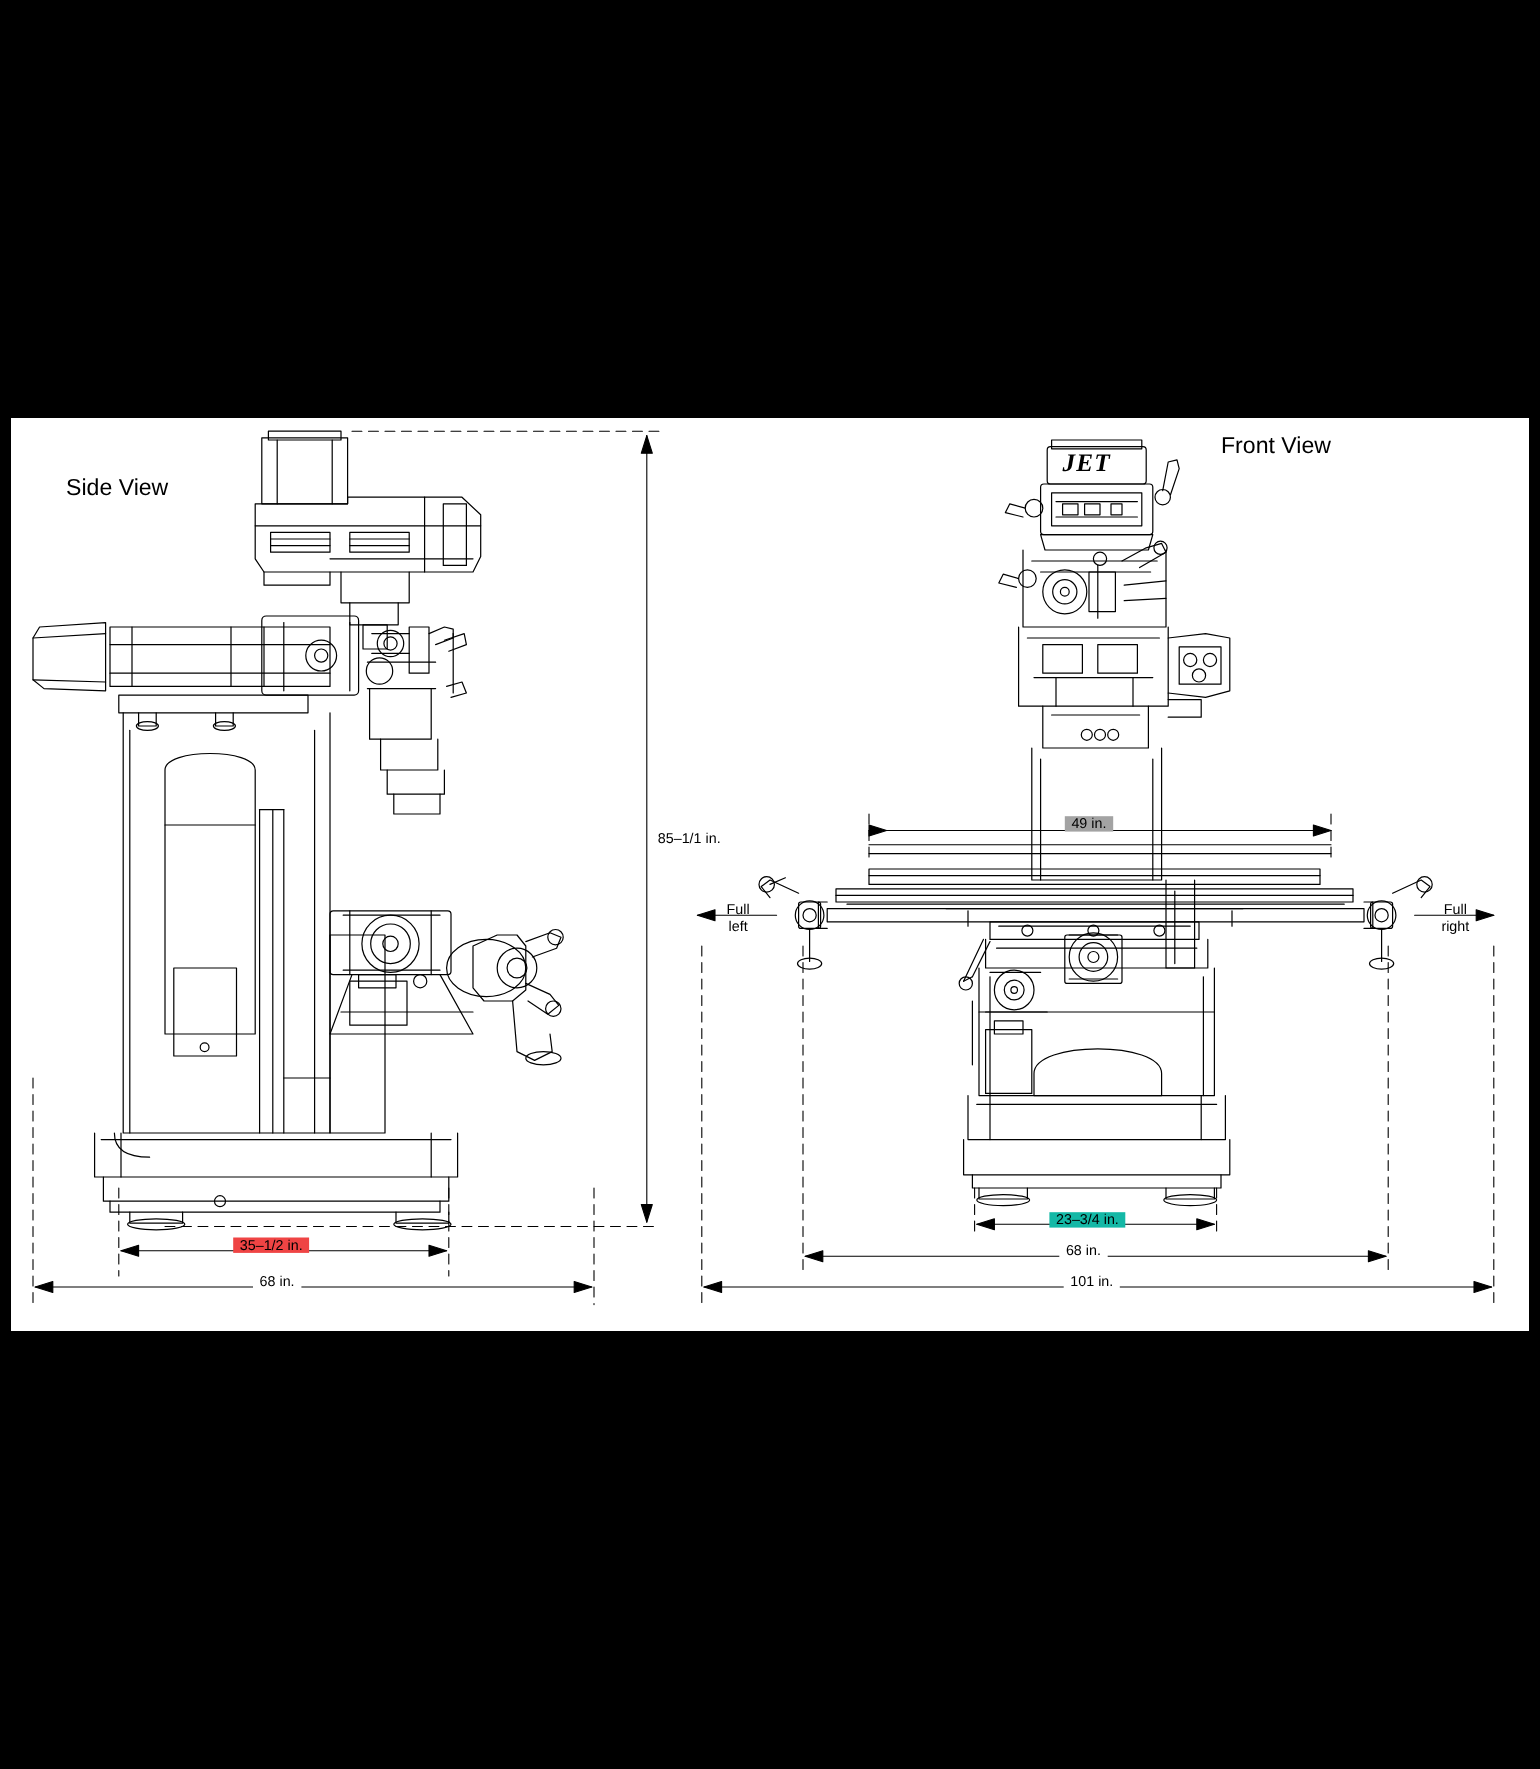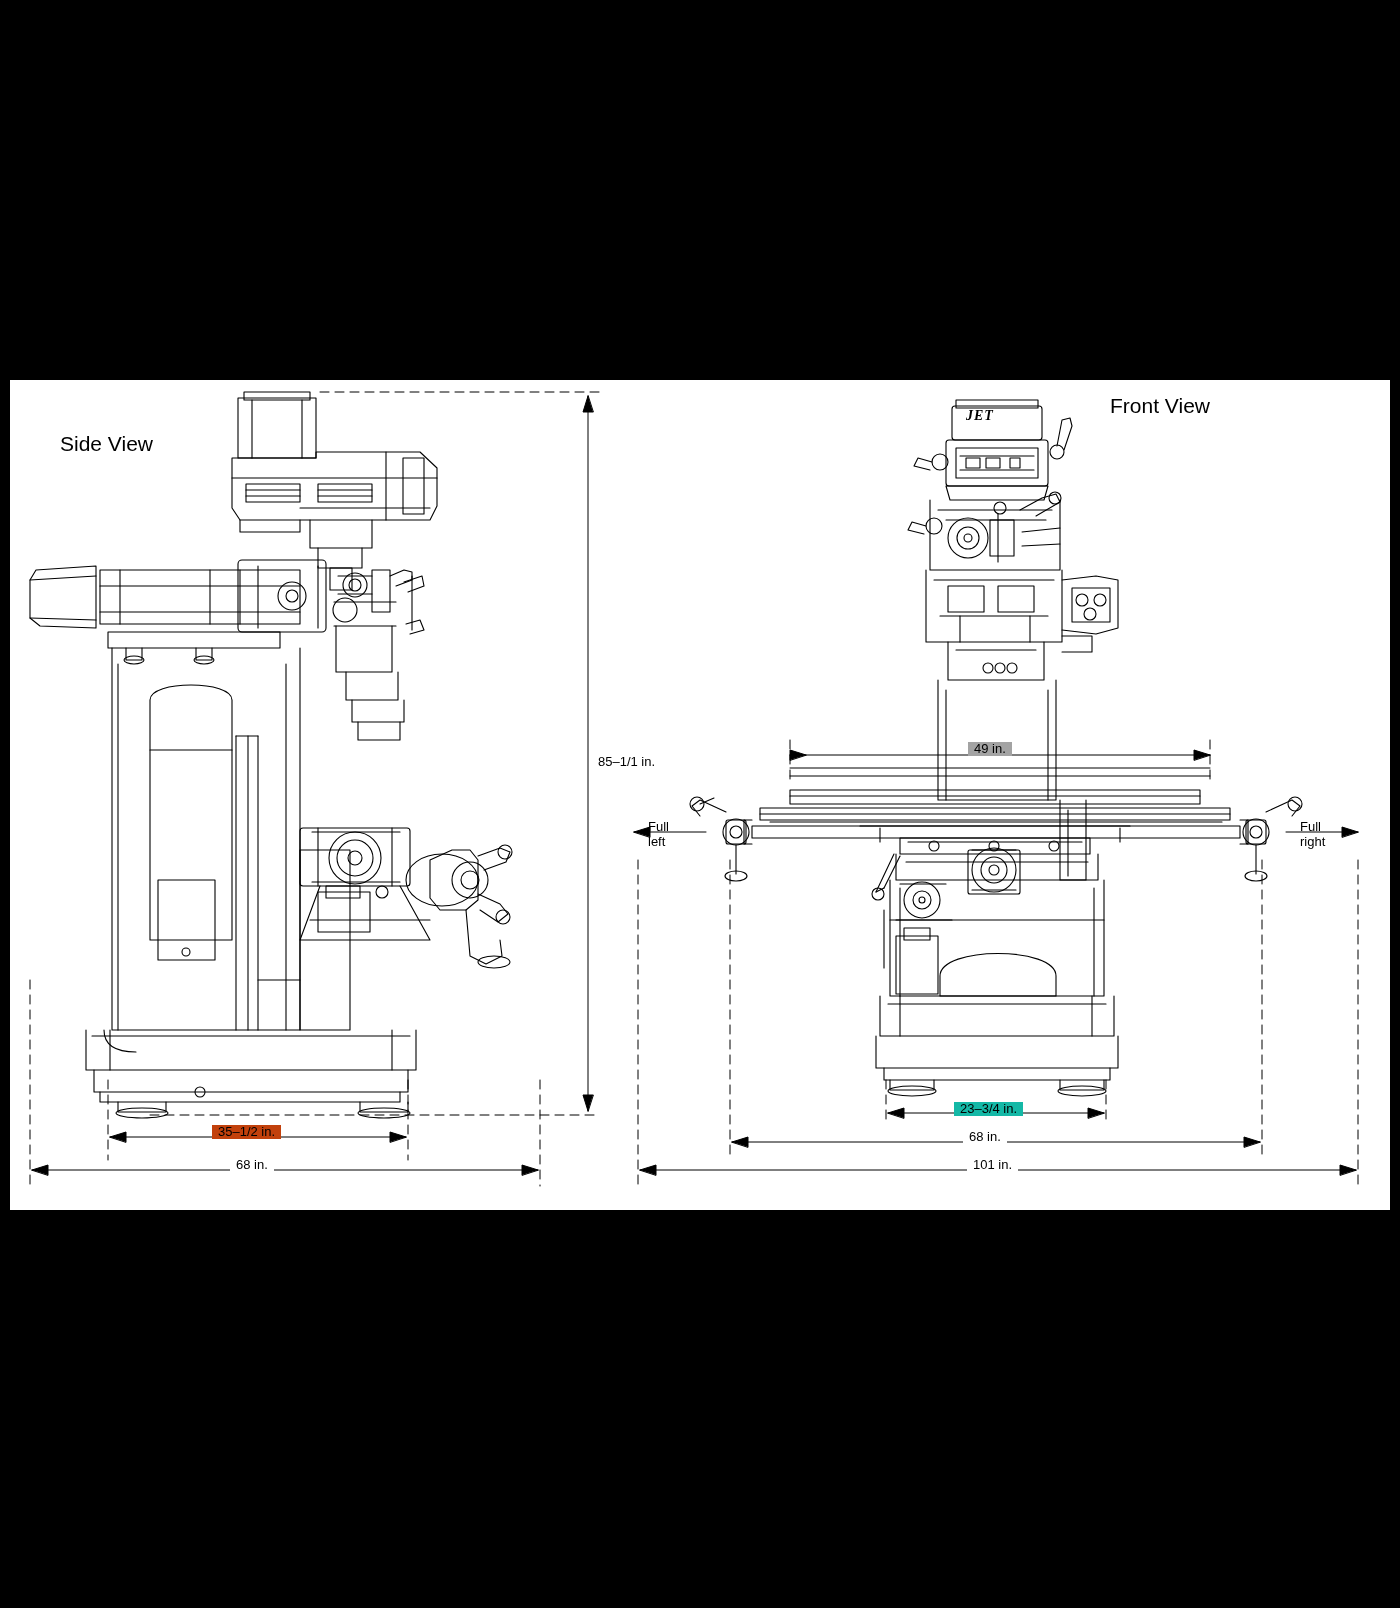--- a/index.html
+++ b/index.html
@@ -36,21 +36,21 @@
     line-height: 1.1;
   }
   .view-title {
     font-size: 21px;
   }
   .dim-text {
     font-size: 13px;
   }
   .full-text {
     font-size: 13px;
-    text-align: left;
+    text-align: center;
     line-height: 1.15;
   }
   svg.draw {
     position: absolute;
     left: 0;
     top: 0;
   }
   
   .band {
     position: absolute;
@@ -377,21 +377,21 @@
         </g>
       </g>
     </svg>
 
     <div class="lbl view-title" style="left:60px; top:52px;">Side View</div>
 
     <div class="lbl view-title" style="left:1110px; top:14px;">Front View</div>
 
     <div class="lbl dim-text" style="left:598px; top:375px; text-align:center;"><span>85–1/1 in.</span></div>
 
-    <div class="lbl dim-text" style="left:212px; top:745px; background:#c2410c; padding:0 6px;">35–1/2 in.</div>
+    <div class="lbl dim-text" style="left:212px; top:745px; background:#ef4444; padding:0 6px;">35–1/2 in.</div>
 
     <div class="lbl dim-text" style="left:230px; top:778px; background:#fff; padding:0 6px;">68 in.</div>
 
     <div class="lbl dim-text" style="left:968px; top:362px; background:#a3a3a3; padding:0 6px;">49 in.</div>
 
     <div class="lbl full-text" style="left:648px; top:440px; width:46px;">
       <span>Full</span><br>
       <span>left</span>
     </div>
 
@@ -399,20 +399,20 @@
       <span>Full</span><br>
       <span>right</span>
     </div>
 
     <div class="lbl dim-text" style="left:954px; top:722px; background:#14b8a6; padding:0 6px;">23–3/4 in.</div>
 
     <div class="lbl dim-text" style="left:963px; top:750px; background:#fff; padding:0 6px;">68 in.</div>
 
     <div class="lbl dim-text" style="left:967px; top:778px; background:#fff; padding:0 6px;">101 in.</div>
 
-    <div class="lbl" style="left:966px; top:28px; font-size:14px; font-weight:bold; font-style:italic; letter-spacing:1px; font-family:'Liberation Serif', serif;">JET</div>
+    <div class="lbl" style="left:966px; top:28px; font-size:23px; font-weight:bold; font-style:italic; letter-spacing:1px; font-family:'Liberation Serif', serif;">JET</div>
 
   </div>
 
   <div class="band" style="left:0; top:380px; width:10px; height:830px;"></div>
   <div class="band" style="left:1390px; top:380px; width:10px; height:830px;"></div>
 
 </div>
 
 </body></html>

